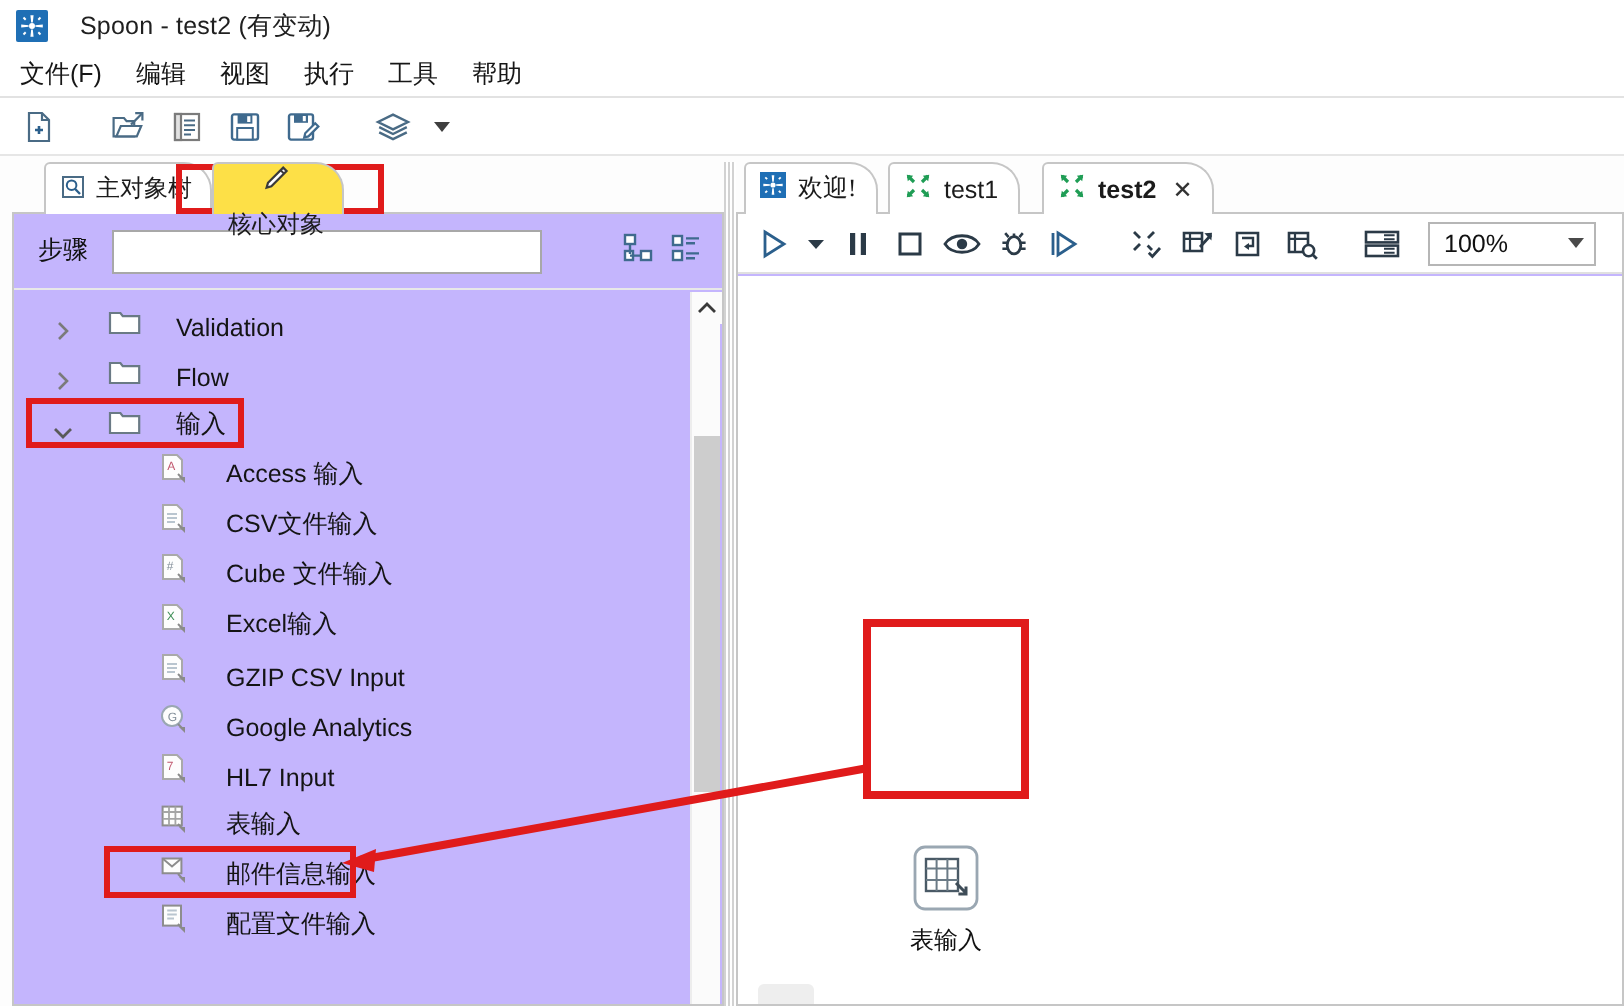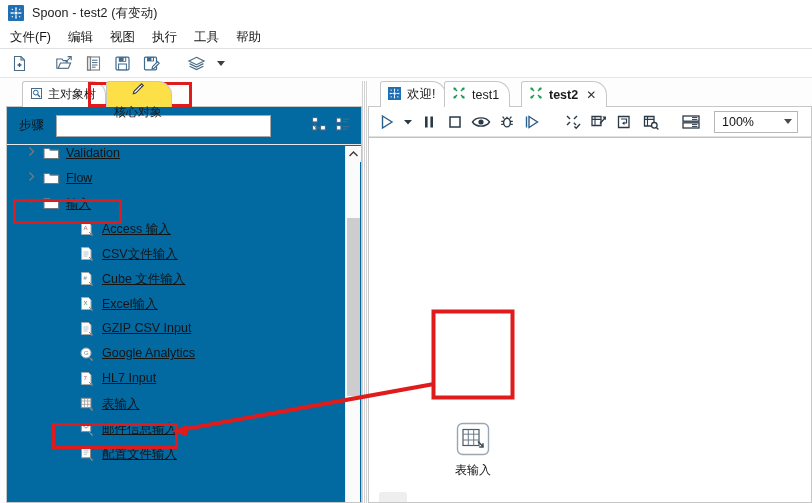--- a/index.html
+++ b/index.html
@@ -17,21 +17,21 @@
   .titlebar {
     position: absolute; left: 0; top: 0; width: 812px; height: 26px;
     background: #ffffff;
     display: flex; align-items: center; padding-left: 8px; gap: 8px;
   }
   .app-icon {
     width: 16px; height: 16px; background: #1f6fb5; border-radius: 1px;
     position: relative; flex: none;
   }
   .app-icon svg { position: absolute; left: 1px; top: 1px; }
-  .title-text { font-size: 12.5px; color: #202020; letter-spacing: .1px; }
+  .title-text { font-size: 12.5px; color: #202020; letter-spacing: .1px; margin-left: 8px; }
 
   
   .menubar {
     position: absolute; left: 0; top: 26px; width: 812px; height: 22px;
     display: flex; align-items: center; padding-left: 10px; gap: 17px;
     background: #ffffff;
   }
   .menu-item { font-size: 12.5px; color: #161616; cursor: default; white-space: nowrap; }
   .menu-sep {
     position: absolute; left: 0; top: 48px; width: 812px; height: 1px; background: #e2e2e2;
@@ -67,41 +67,41 @@
     border-radius: 3px 14px 0 0;
     font-size: 12px; color: #1b1b1b; white-space: nowrap; margin-left: 16px;
   }
   .panel-tab.inactive { background: #ffffff; }
   .panel-tab.active { background: #fde047; z-index: 2; flex-direction: column; }
   .tab-bar-underline {
     position: absolute; left: 0; top: 25px; width: 356px; height: 1px; background: #c6c6c6;
   }
   .tree-box {
     position: absolute; left: 0; top: 26px; width: 356px; height: 396px;
-    border: 1px solid #c6c6c6; border-top: none; background: #0369a1;
+    border: 1px solid #c6c6c6; border-top: none; background: #c4b5fd;
   }
   .search-row {
     position: relative; height: 38px; display: flex; align-items: center;
     padding: 0 8px 0 12px; gap: 12px; border-bottom: 1px solid #e8e8e8;
   }
   .search-label { font-size: 12.5px; color: #111; white-space: nowrap; }
   .search-input {
     flex: 1 1 auto; height: 22px; border: 1px solid #a8a8a8; background: #fff;
     font-family: inherit; font-size: 12px; padding: 0 4px; outline: none; color: #111;
     max-width: 215px;
   }
   .search-icons { display: flex; align-items: center; gap: 8px; margin-left: auto; padding-right: 2px; }
 
   .tree-scroll {
     position: absolute; left: 0; top: 39px; width: 356px; height: 356px; overflow: hidden;
   }
   .tree-list { position: absolute; left: 0; top: 0; width: 340px; }
   .tree-row {
-    height: 25px; display: flex; align-items: flex-start; gap: 6px; font-size: 12.5px;
-    color: #141414; white-space: nowrap; text-decoration: underline;
+    height: 25px; display: flex; align-items: flex-end; gap: 17px; font-size: 12.5px;
+    color: #141414; white-space: nowrap;
   }
   .tree-row.folder { padding-left: 18px; }
   .tree-row.leaf { padding-left: 72px; }
   .chev { width: 12px; display: flex; align-items: center; justify-content: center; flex: none; }
 
   
   .vscroll {
     position: absolute; right: 1px; top: 39px; width: 15px; height: 356px; background: #fbfbfb;
     border-left: 1px solid #ededed;
   }
@@ -497,21 +497,21 @@
     <i style="left:0"></i>
       <i style="left:2px"></i>
       <i style="left:4px"></i>
   </div>
 
   <div class="right-panel">
 
     <div class="etabstrip">
       <div class="etab-underline"></div>
 
-      <div class="etab" style="left:12px;">
+      <div class="etab" style="left:4px;font-family:Liberation Serif, serif;">
         <span>
           <svg width="13" height="13" viewBox="0 0 14 14">
             <rect width="14" height="14" fill="#1f6fb5"></rect>
             <g fill="#ffffff">
               <path d="M6.3 1.8 L7.7 1.8 L7.4 5.3 L6.6 5.3 Z"></path>
               <path d="M6.3 12.2 L7.7 12.2 L7.4 8.7 L6.6 8.7 Z"></path>
               <path d="M1.8 6.3 L1.8 7.7 L5.3 7.4 L5.3 6.6 Z"></path>
               <path d="M12.2 6.3 L12.2 7.7 L8.7 7.4 L8.7 6.6 Z"></path>
               <circle cx="7" cy="7" r="1.4"></circle>
               <path d="M3.2 2.5 L4.2 3.5 L3.5 4.2 L2.5 3.2 Z"></path>

